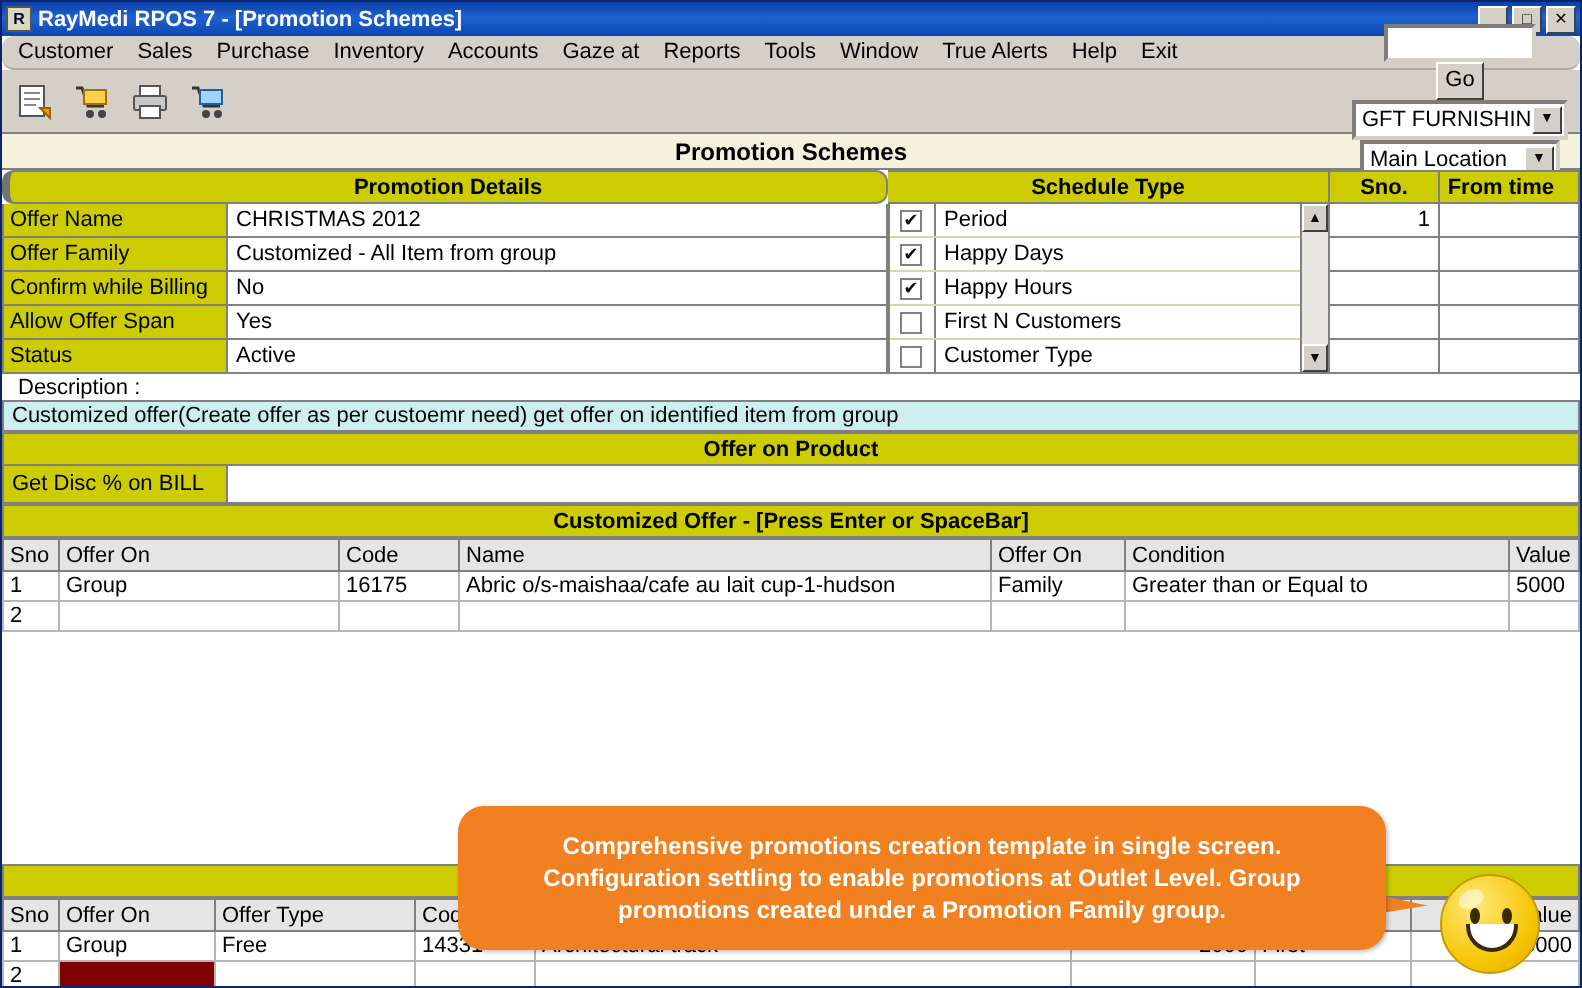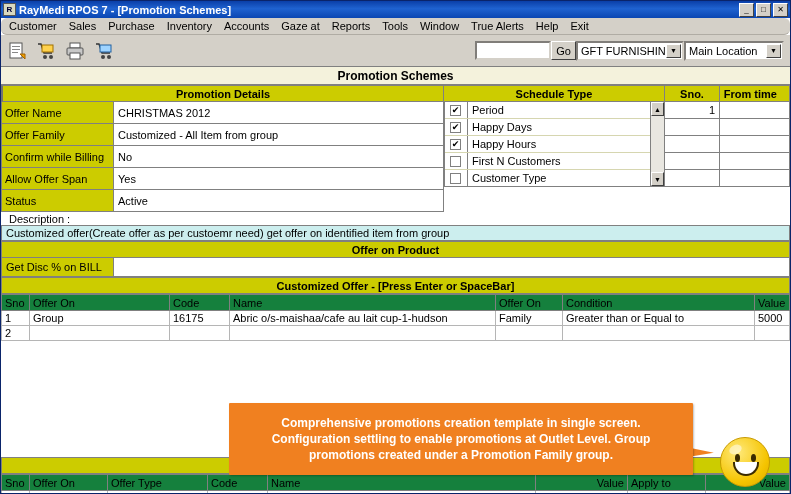--- a/index.html
+++ b/index.html
@@ -75,21 +75,21 @@
     padding: 0 3px;
     gap: 3px;
   }
   .tbtn {
     width: 26px; height: 25px;
     background: #d4d0c8;
     border: 1px solid #d4d0c8;
     display: flex; align-items: center; justify-content: center;
   }
 
-  .tb-right { margin-left: auto; display: flex; align-items: center; gap: 0; padding-right: 3px;}
+  .tb-right { margin-left: auto; display: flex; align-items: center; gap: 0; padding-right: 3px; flex-direction: column;}
   .tb-input {
     width: 76px; height: 19px;
     border: 2px inset #d4d0c8;
     background: #fff;
     font-size: 11px;
     padding: 0 2px;
   }
   .go-btn {
     height: 19px; min-width: 22px;
     background: #d4d0c8;
@@ -135,26 +135,26 @@
 
   .hdr-row { display: flex; height: 17px; }
   .hdr-cell {
     background: #cccc00;
     border: 1px solid #808080;
     border-left: none;
     font-weight: bold; font-size: 11px;
     display: flex; align-items: center; justify-content: center;
     color: #000;
   }
-  .hdr-cell.first { border-left: 2px solid #737373; }
+  .hdr-cell.first { border-left: 4px solid #737373; border-radius: 6px; }
 
   
   .pd-wrap { display: flex; }
   .pd-left { width: 443px; }
-  .pd-row { display: flex; height: 22px; }
+  .pd-row { display: flex; height: 17px; }
   .pd-label {
     width: 113px;
     background: #cccc00;
     border: 1px solid #808080;
     border-top: none;
     font-size: 11px;
     display: flex; align-items: center;
     padding-left: 3px;
   }
   .pd-value {
@@ -269,21 +269,21 @@
   .disc-input {
     flex: 1;
     background: #fff;
     border: 1px solid #808080;
     border-top: none; border-left: none;
   }
 
   
   .grid { width: 100%; border-collapse: collapse; }
   .grid th {
-    background: #15803d;
+    background: #e5e5e5;
     border: 1px solid #808080;
     font-size: 11px; font-weight: normal;
     height: 16px;
     text-align: left;
     padding: 0 3px;
     color: #000;
   }
   .grid td {
     border: 1px solid #b5b5b5;
     font-size: 11px;
@@ -294,21 +294,21 @@
   }
   .grid td.num { text-align: right; }
   .grid td.sel { background: #800000; }
 
   
   .callout {
     position: absolute;
     left: 228px; top: 318px;
     width: 464px; height: 72px;
     background: #f08020;
-    border-radius: 1px;
+    border-radius: 13px;
     color: #fff;
     font-size: 12px; font-weight: bold;
     display: flex; align-items: center; justify-content: center;
     text-align: center;
     padding: 4px 12px;
     line-height: 1.35;
     box-shadow: 1px 1px 2px rgba(0,0,0,.25);
   }
   .callout-tail {
     position: absolute;

